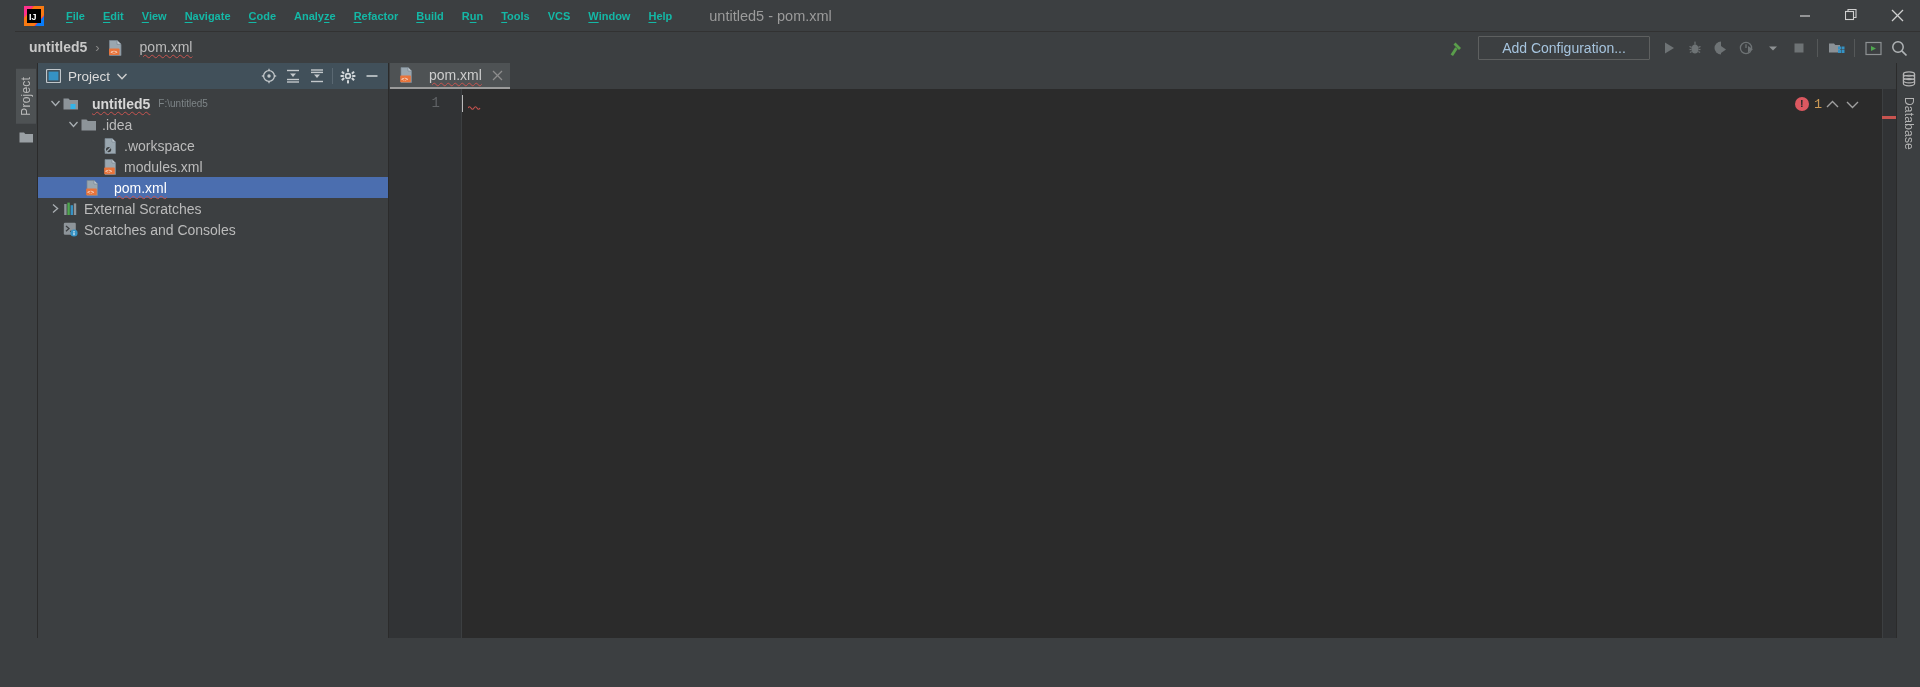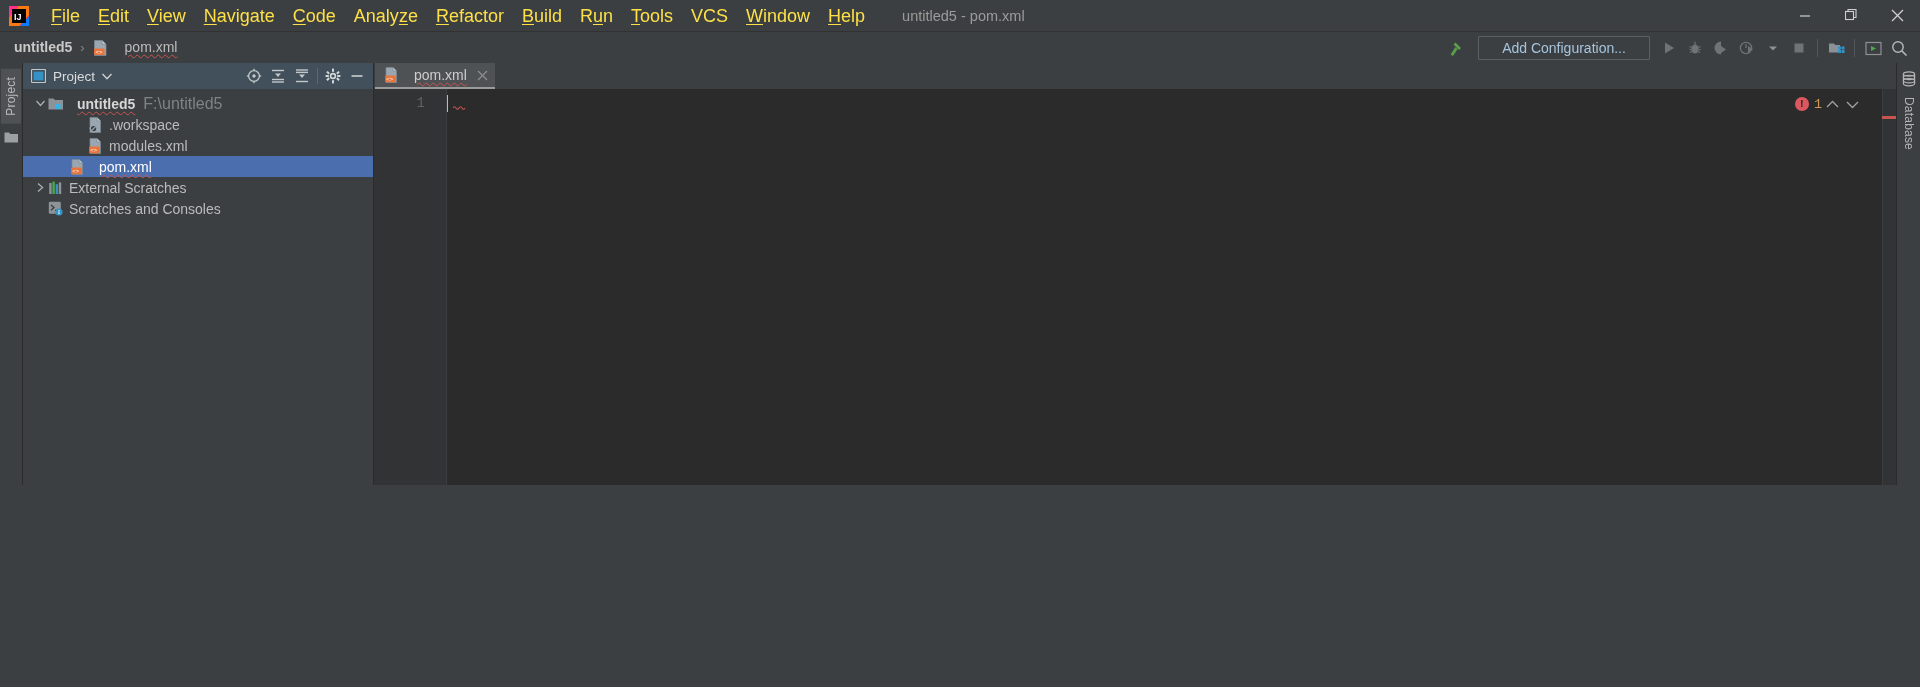--- a/index.html
+++ b/index.html
@@ -4,31 +4,31 @@
 <style>
   * { margin:0; padding:0; box-sizing:border-box; }
   html,body { width:1920px; height:687px; overflow:hidden; }
   body {
     background:#3c3f41;
     font-family:"Liberation Sans", sans-serif;
     font-size:14px;
     color:#bbbbbb;
     -webkit-font-smoothing:antialiased;
   }
-  .app { width:1920px; height:485px; display:flex; flex-direction:column; background:#3c3f41; }
+  .app { width:1920px; height:638px; display:flex; flex-direction:column; background:#3c3f41;padding-left:15px; }
 
   
   .menubar {
     height:31px; background:#3c3f41; display:flex; align-items:center;
     padding-left:8px; position:relative; flex:0 0 31px;
   }
   .ij-logo { width:22px; height:22px; margin-right:12px; flex:0 0 22px; }
   .menu-item {
-    padding:3px 9px; font-size:18px; color:#fde047; cursor:default;
-    white-space:nowrap; line-height:18px;
+    padding:3px 9px; font-size:11px; color:#14b8a6; cursor:default;
+    white-space:nowrap; line-height:18px;font-weight:bold;
   }
   .menu-item u { text-decoration:underline; text-underline-offset:2px; }
   .win-title {
     margin-left:28px; font-size:14.5px; color:#9b9b9b; white-space:nowrap;
   }
   .win-ctrls { position:absolute; right:0; top:0; height:31px; display:flex; }
   .win-btn {
     width:46px; height:31px; display:flex; align-items:center; justify-content:center;
     color:#cfcfcf;
   }
@@ -111,21 +111,21 @@
   .node {
     height:21px; display:flex; align-items:center; font-size:14px; color:#bbbbbb;
     white-space:nowrap; padding-right:6px;
   }
   .node.sel { background:#4b6eaf; color:#ffffff; }
   .arrow { width:14px; display:flex; align-items:center; justify-content:center; flex:0 0 14px; }
   .nico { width:18px; display:flex; align-items:center; justify-content:center; flex:0 0 18px; margin-right:4px; }
   .nlabel { }
   .nlabel.bold { font-weight:bold; color:#d6d6d6; }
   .nlabel.sel { color:#ffffff; }
-  .npath { color:#7d8487; font-size:16px; margin-left:8px; }
+  .npath { color:#7d8487; font-size:10px; margin-left:8px; }
   .squiggle {
     text-decoration:underline wavy #c75450; text-decoration-thickness:1px;
     text-underline-offset:2px;
     margin-left:8px;
   }
 
   
   .editor { flex:1 1 auto; display:flex; flex-direction:column; min-width:0; background:#2b2b2b; }
   .tabsrow {
     height:26px; background:#3c3f41; display:flex; align-items:flex-end; flex:0 0 26px;
@@ -426,20 +426,33 @@
           <span class="nico">
             <svg width="17" height="14" viewBox="0 0 17 14">
               <path d="M0.5 1.5 H5.5 L6.9 3 H15 V12.5 H0.5 Z" fill="#8d9499"></path>
               <rect x="7.5" y="7" width="5" height="5" fill="#35b4e8"></rect>
             </svg>
           </span>
           <span class="nlabel bold squiggle">untitled5</span>
           <span class="npath">F:\untitled5</span>
         </div>
 
+        <div class="node" style="padding-left:28px">
+          <span class="arrow">
+            <svg width="9" height="7" viewBox="0 0 9 7">
+                <path d="M0.5 1 L4.5 5.5 L8.5 1" fill="none" stroke="#a9afb3" stroke-width="1.3"></path>
+              </svg>
+          </span>
+          <span class="nico">
+            <svg width="17" height="14" viewBox="0 0 17 14">
+              <path d="M0.5 1.5 H5.5 L6.9 3 H15 V12.5 H0.5 Z" fill="#8d9499"></path>
+            </svg>
+          </span>
+          <span class="nlabel">.idea</span>
+        </div>
 
         <div class="node" style="padding-left:64px">
           <span class="nico">
             <svg width="16" height="16" viewBox="0 0 16 16">
               <path d="M2 0.5 H9 L12.5 4 V15.5 H2 Z" fill="#9aa7b0" stroke="#7b8893" stroke-width="0.7"></path>
               <path d="M9 0.5 V4 H12.5" fill="#c3ccd3" stroke="#7b8893" stroke-width="0.7"></path>
               <circle cx="5.6" cy="11.6" r="3.3" fill="#3c3f41" stroke="#9aa7b0" stroke-width="1.3"></circle>
               <line x1="3.4" y1="13.8" x2="7.8" y2="9.4" stroke="#9aa7b0" stroke-width="1.3"></line>
             </svg>
           </span>

